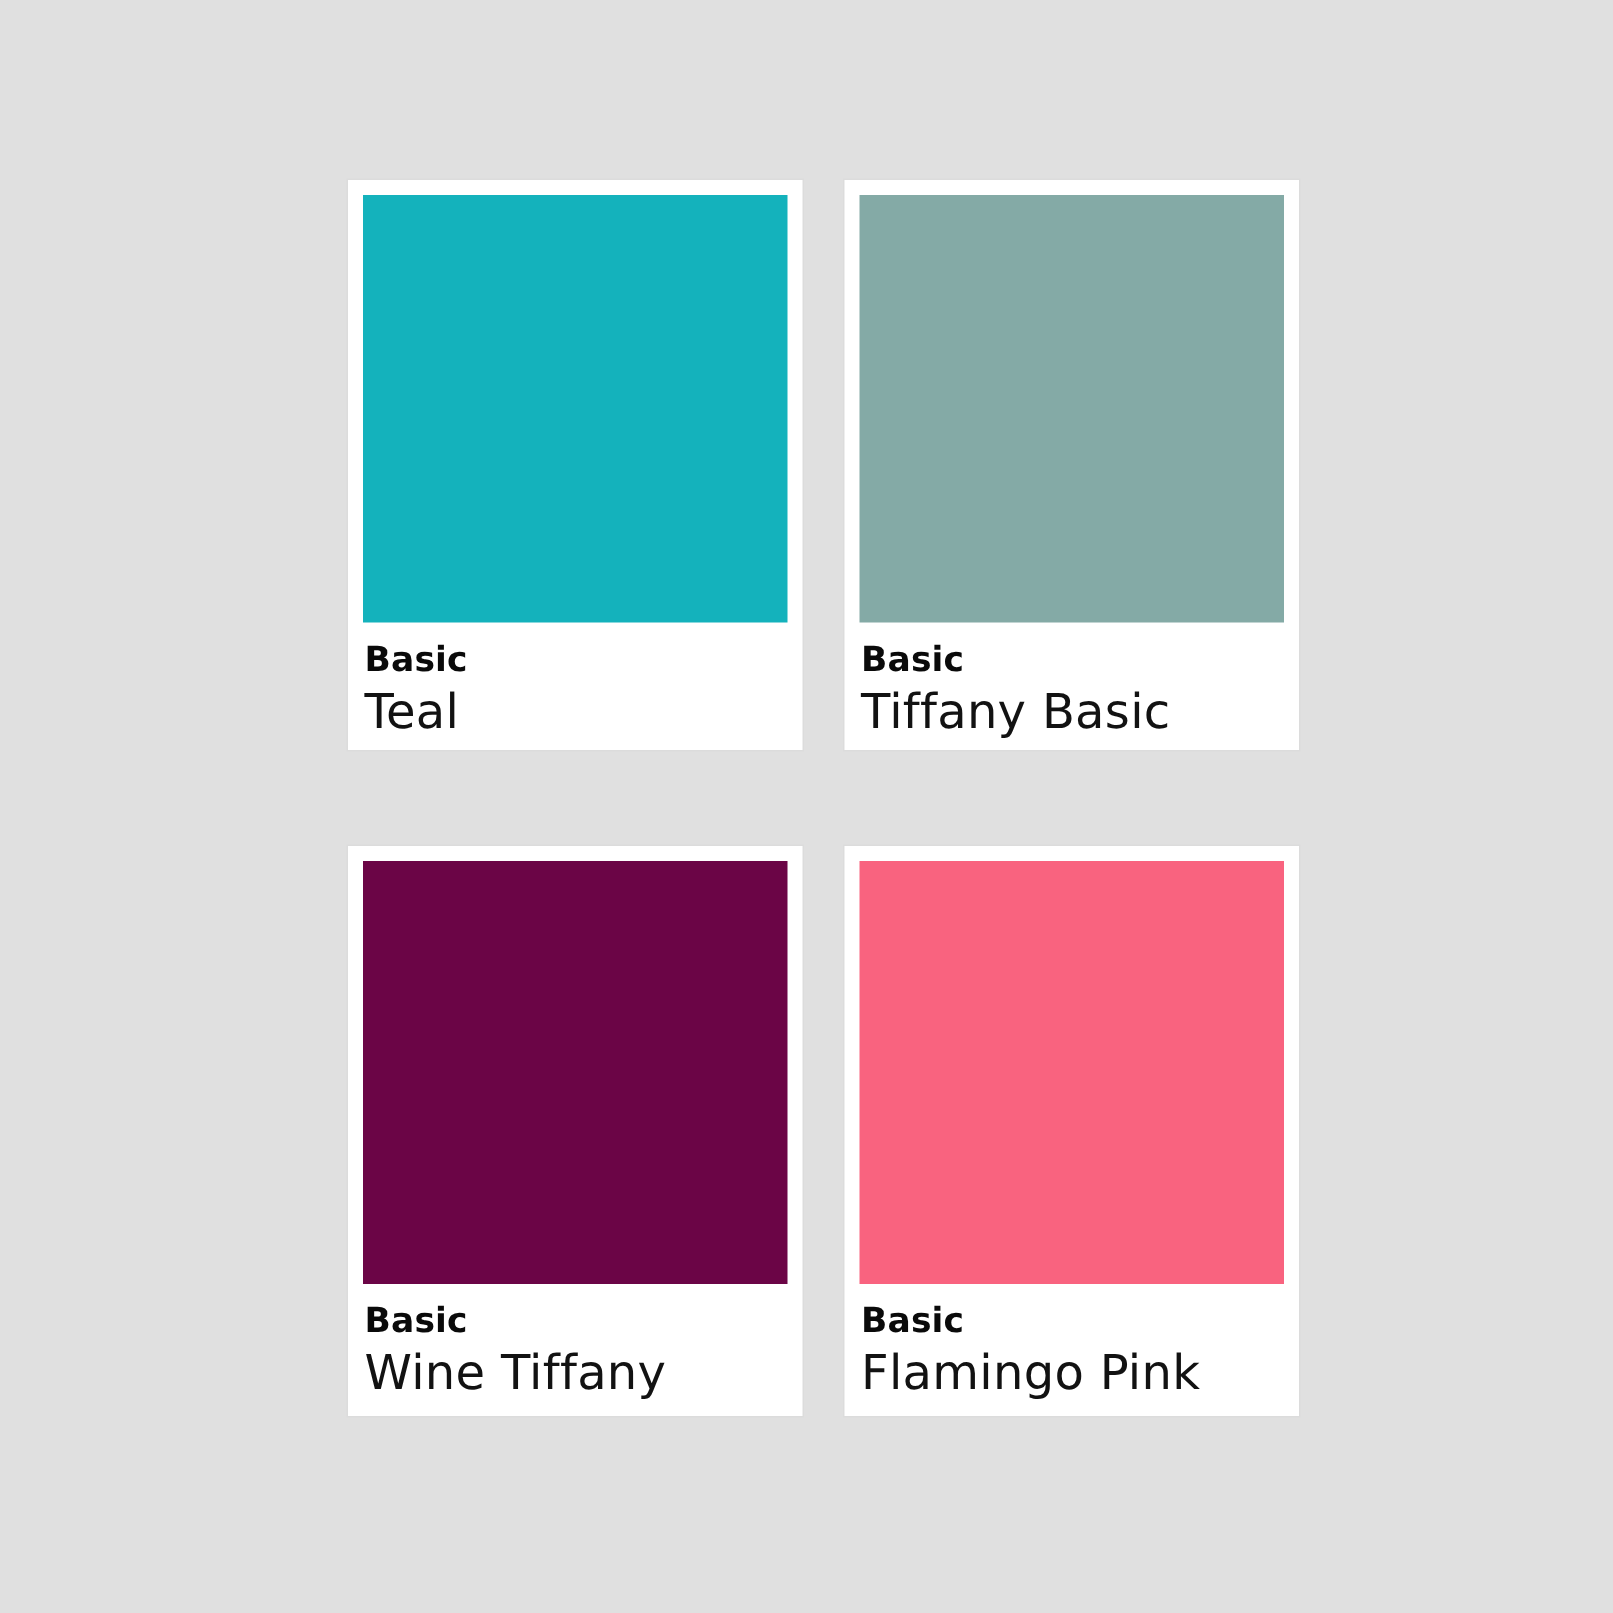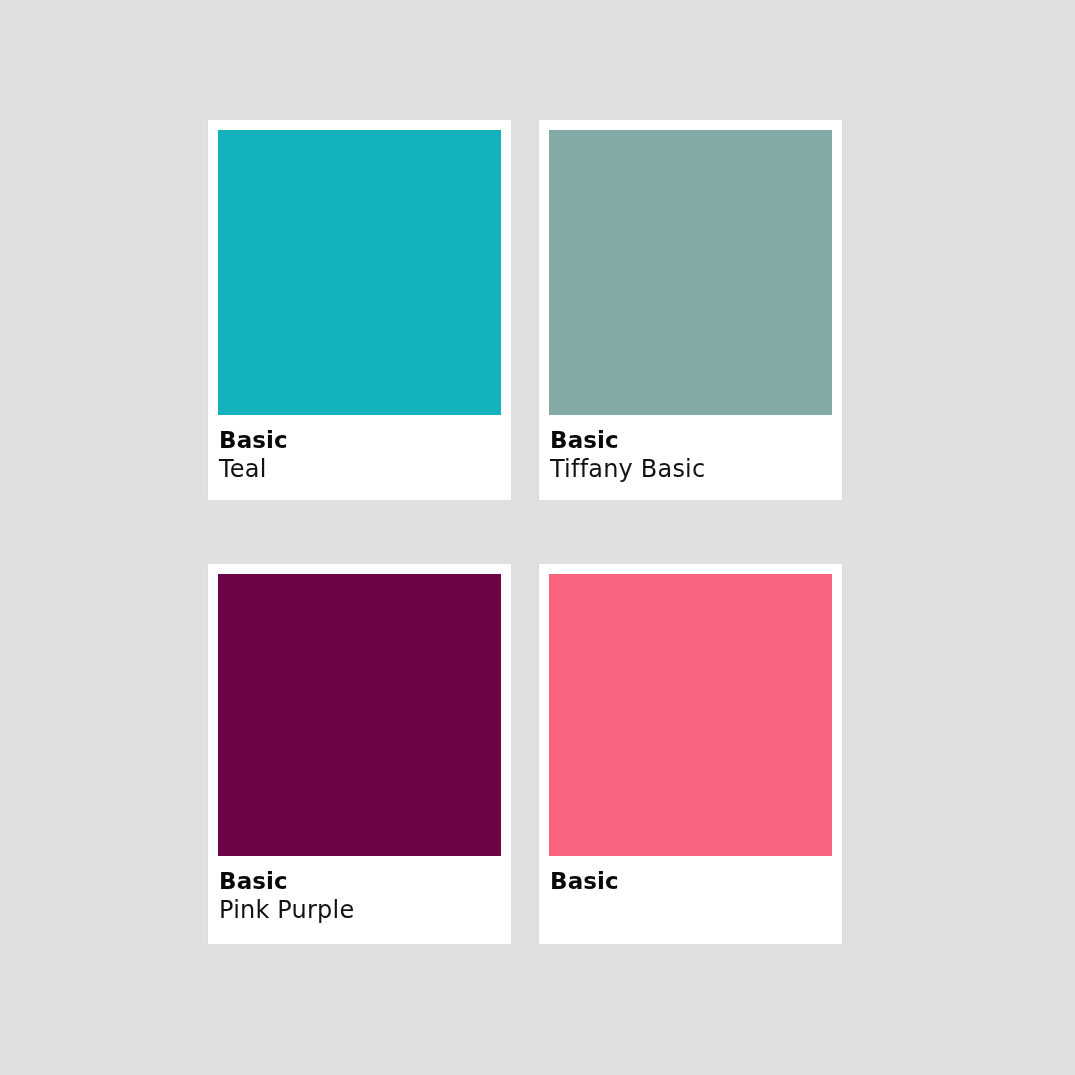--- a/index.html
+++ b/index.html
@@ -10,21 +10,21 @@
   body {
     width: 1075px;
     height: 1075px;
     background: #e0e0e0;
     font-family: "DejaVu Sans", "Liberation Sans", sans-serif;
     overflow: hidden;
   }
 
   #palette-board {
     position: absolute;
-    left: 208px;
+    left: 232px;
     top: 120px;
     width: 738px;
     height: 821px;
     display: grid;
     grid-template-columns: 303px 303px;
     grid-template-rows: 380px 380px;
     column-gap: 28px;
     row-gap: 64px;
   }
 
@@ -51,21 +51,21 @@
   .swatch-family {
     font-size: 23px;
     font-weight: 700;
     line-height: 1.13;
     color: #0a0a0a;
     letter-spacing: 0.1px;
     white-space: nowrap;
   }
 
   .swatch-name {
-    font-size: 24px;
+    font-size: 32px;
     font-weight: 400;
     line-height: 1.2;
     color: #121212;
     letter-spacing: 0.2px;
     margin-top: 2px;
     white-space: nowrap;
   }
 
   
   #palette-board > .swatch-card:nth-child(3) .swatch-chip,
@@ -92,24 +92,25 @@
     <div class="swatch-meta">
       <div class="swatch-family">Basic</div>
       <div class="swatch-name">Tiffany Basic</div>
     </div>
   </div>
 
   <div class="swatch-card" style="background-color: rgb(255, 255, 255);">
     <div class="swatch-chip" style="background-color: rgb(107, 5, 70);"></div>
     <div class="swatch-meta">
       <div class="swatch-family">Basic</div>
-      <div class="swatch-name">Pink Purple</div>
+      <div class="swatch-name">Wine Tiffany</div>
     </div>
   </div>
 
   <div class="swatch-card" style="background-color: rgb(255, 255, 255);">
     <div class="swatch-chip" style="background-color: rgb(249, 99, 127);"></div>
     <div class="swatch-meta">
       <div class="swatch-family">Basic</div>
+      <div class="swatch-name">Flamingo Pink</div>
     </div>
   </div>
 
 </div>
 
 </body></html>

